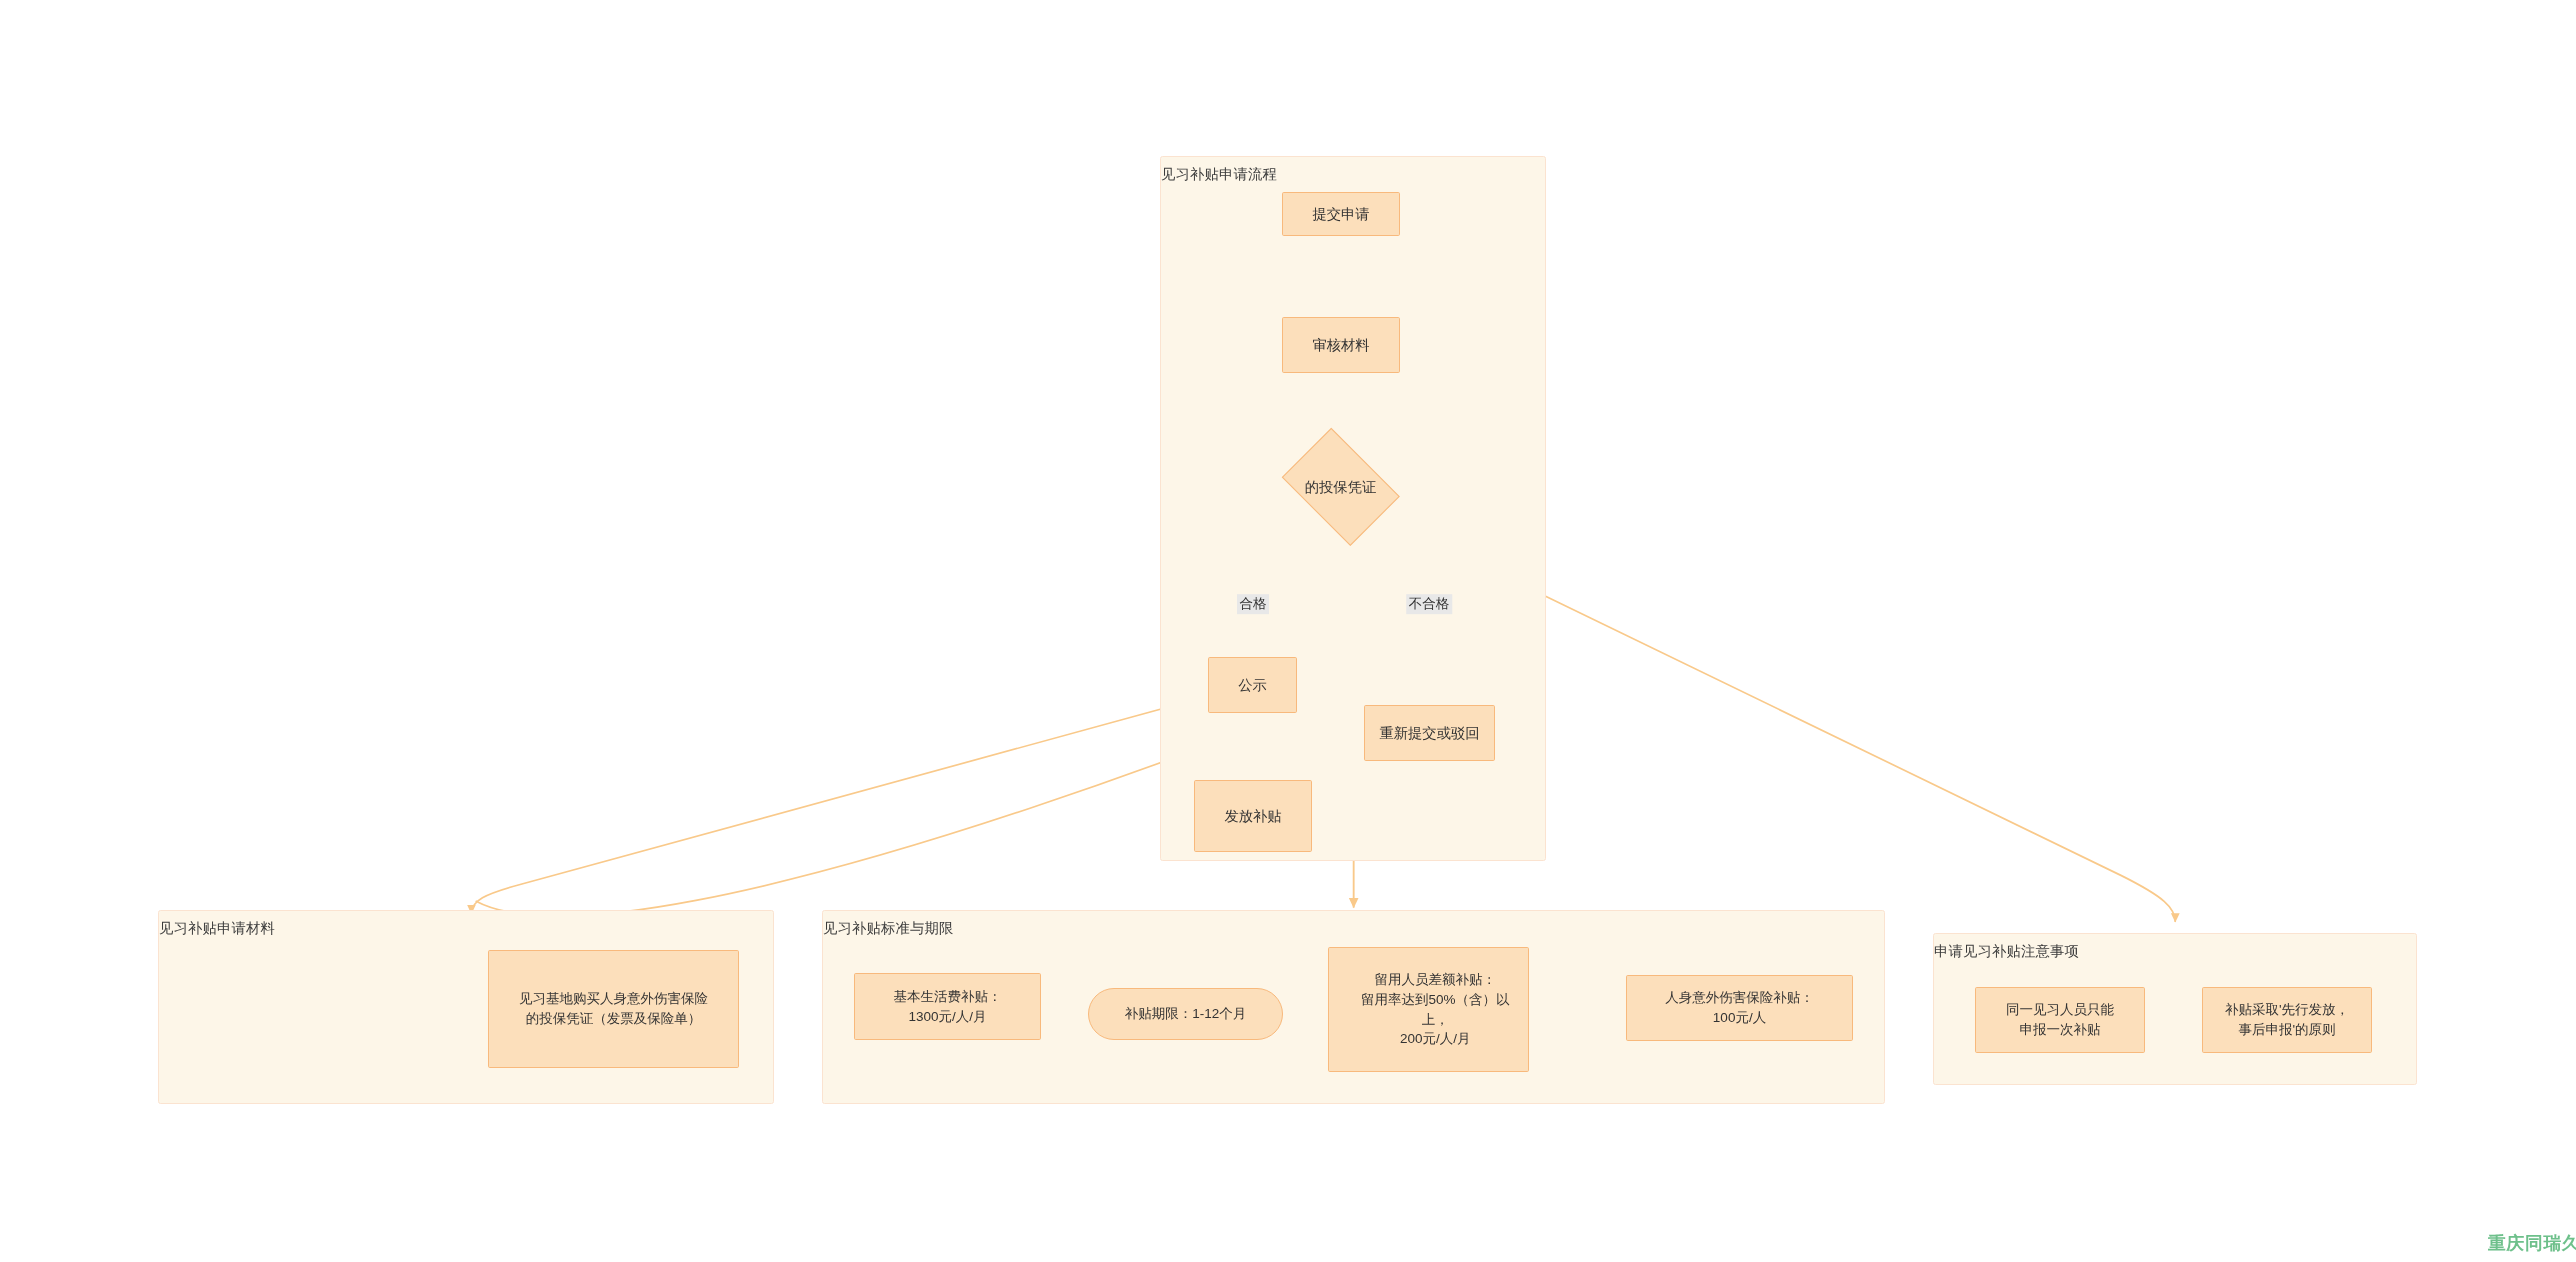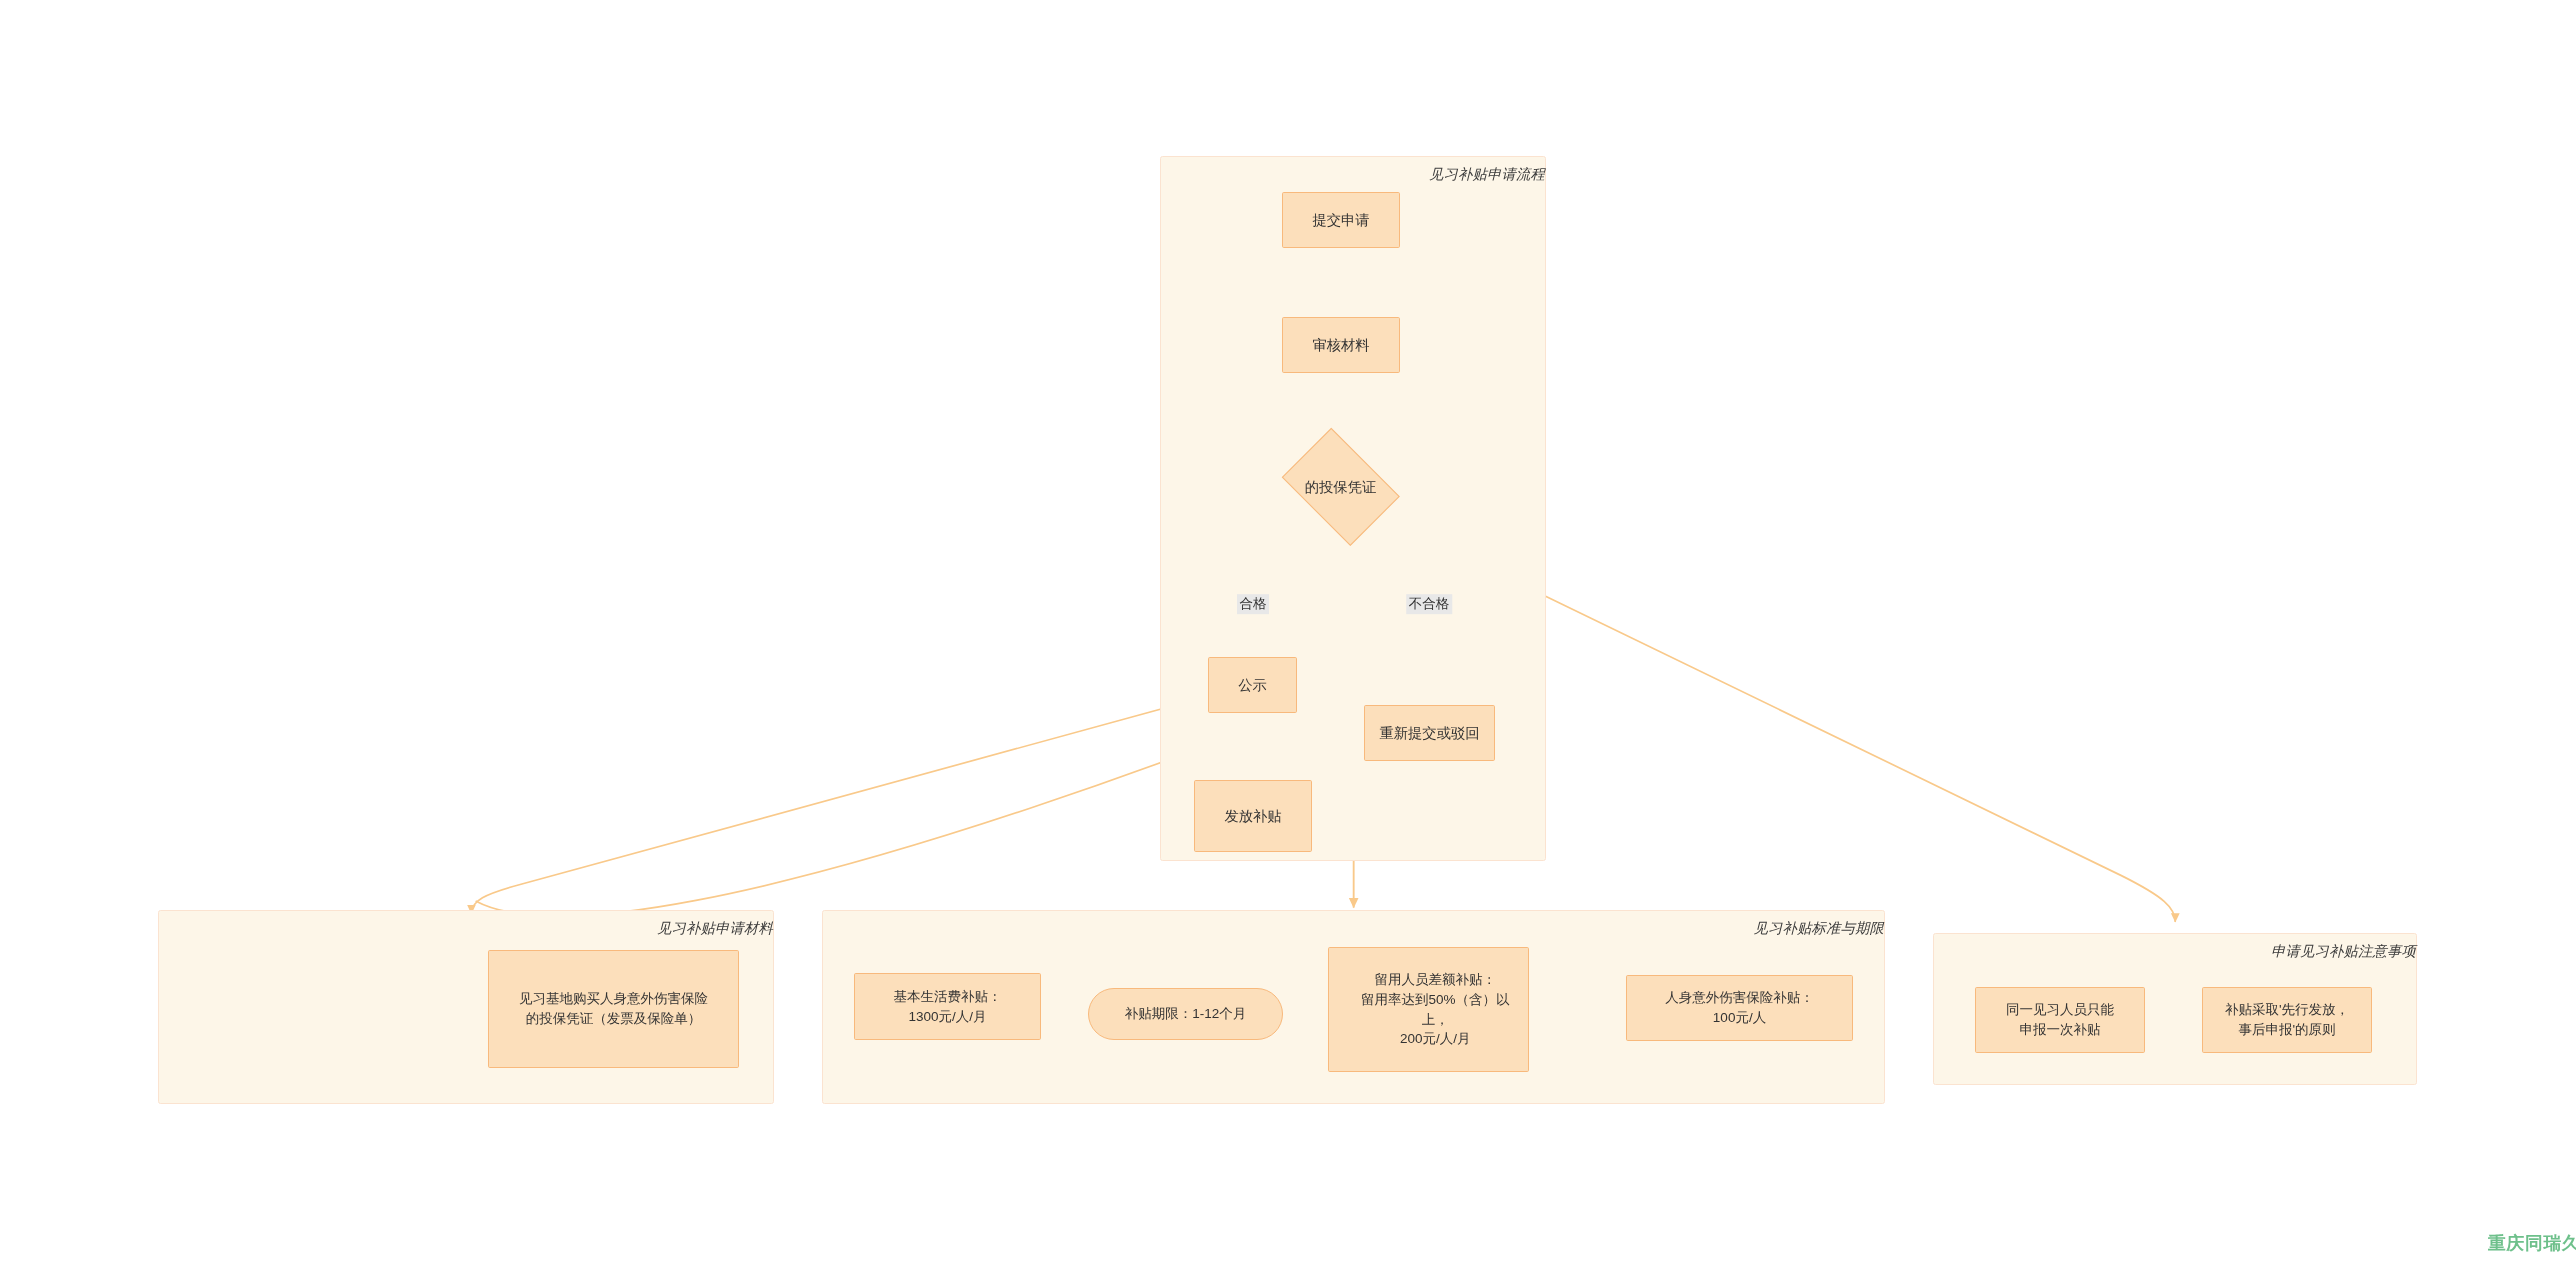--- a/index.html
+++ b/index.html
@@ -34,26 +34,25 @@
     box-sizing: border-box;
     background: #fdf6e8;
     border: 1.3px solid #fbe3d0;
     border-radius: 2.5px;
   }
   .cluster-title {
     position: absolute;
     top: 7.6px;
     left: 0;
     width: 100%;
-    text-align: right;
+    text-align: left;
     font-size: 14.3px;
     color: #3b3b3b;
     letter-spacing: 0.2px;
     white-space: nowrap;
-    font-style: italic;
   }
 
   
   .node {
     position: absolute;
     box-sizing: border-box;
     background: #fcdfbb;
     border: 1.2px solid #f8b97c;
     border-radius: 1.7px;
     display: flex;
@@ -139,21 +138,21 @@
 
     <path d="M1608,1022 L1608,1078" fill="none" stroke="#f9c98a" stroke-width="2.2" marker-end="url(#arrow)"></path>
 
     <path d="M1836,708 L2520,1040 C2570,1065 2584,1078 2584,1095" fill="none" stroke="#f9c98a" stroke-width="2" marker-end="url(#arrow)"></path>
   </svg>
 
   <div class="cluster" style="left:1160px; top:156px; width:386px; height:705px;">
     <div class="cluster-title">见习补贴申请流程</div>
   </div>
 
-  <div class="node" style="left:1282px; top:192px; width:118px; height:56px;">提交申请</div>
+  <div class="node" style="left:1282px; top:192px; width:118px; height:44px;">提交申请</div>
 
   <div class="node" style="left:1282px; top:317px; width:118px; height:56px;">审核材料</div>
 
   <div class="diamond-wrap" style="left:1273px; top:439px; width:135px; height:96px;">
     <div class="diamond-shape"></div>
     <div class="diamond-label">的投保凭证</div>
   </div>
 
   <div class="edge-label" style="left:1253px; top:604px;">合格</div>
 

